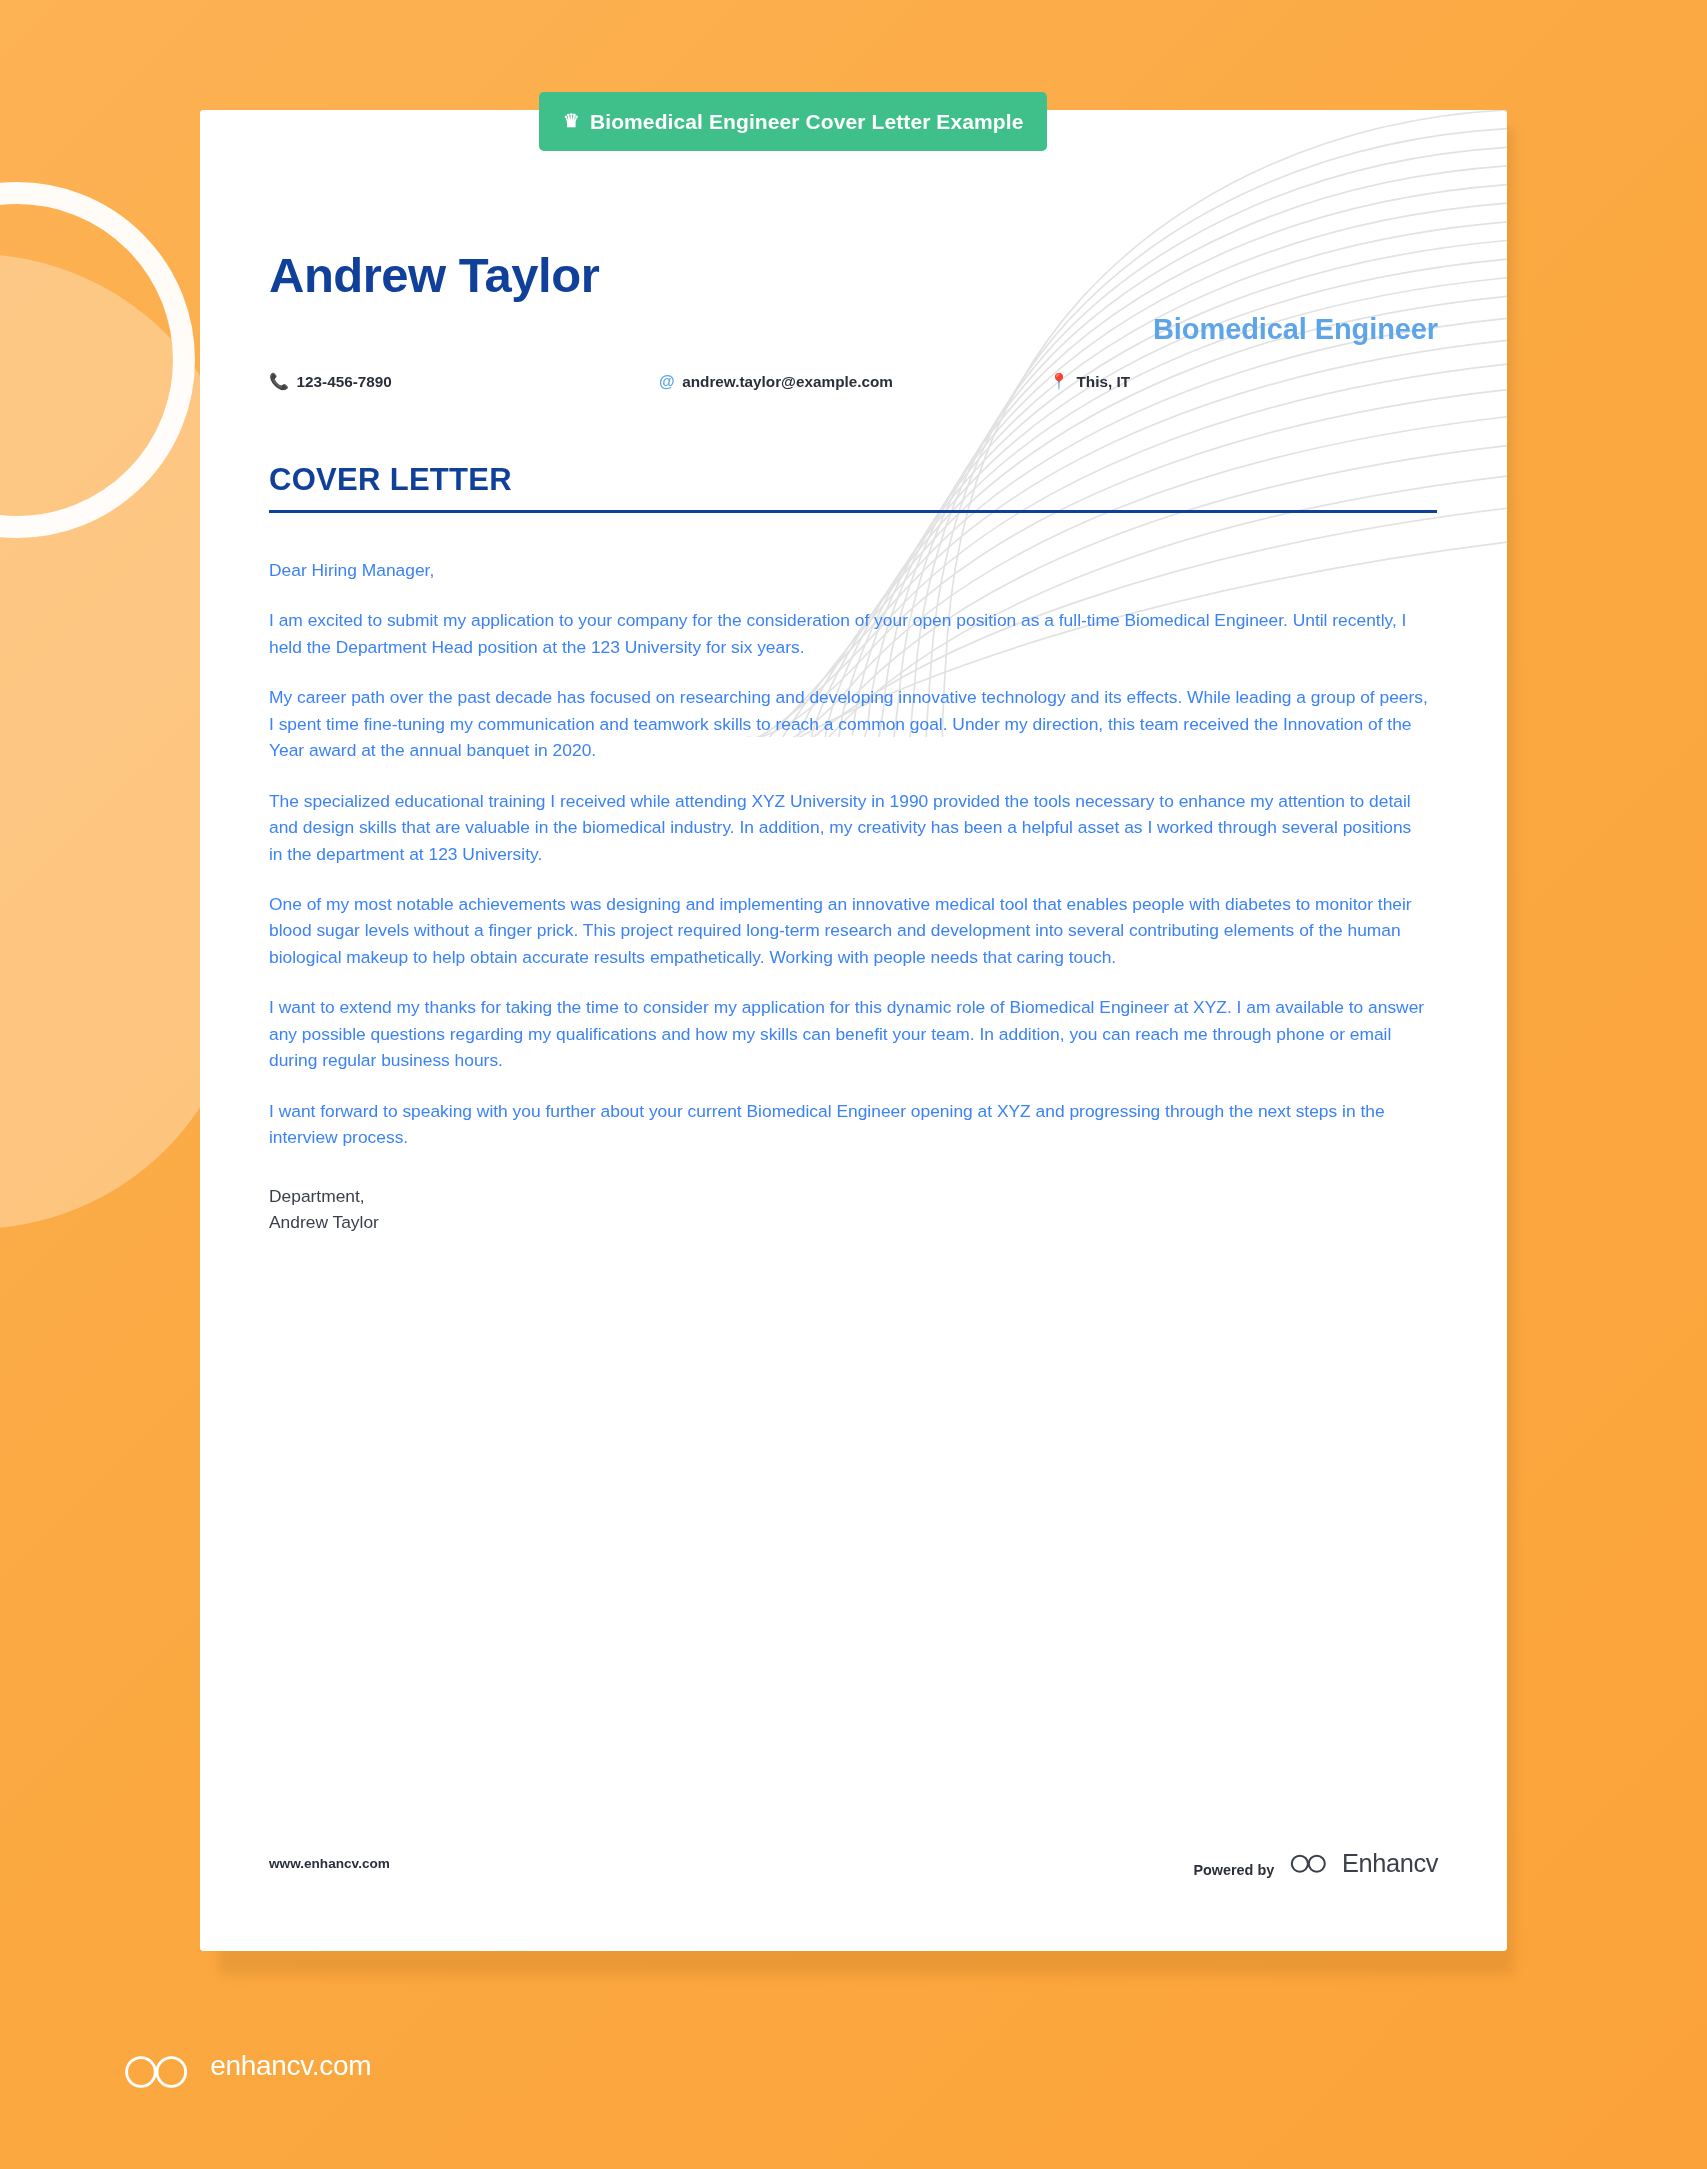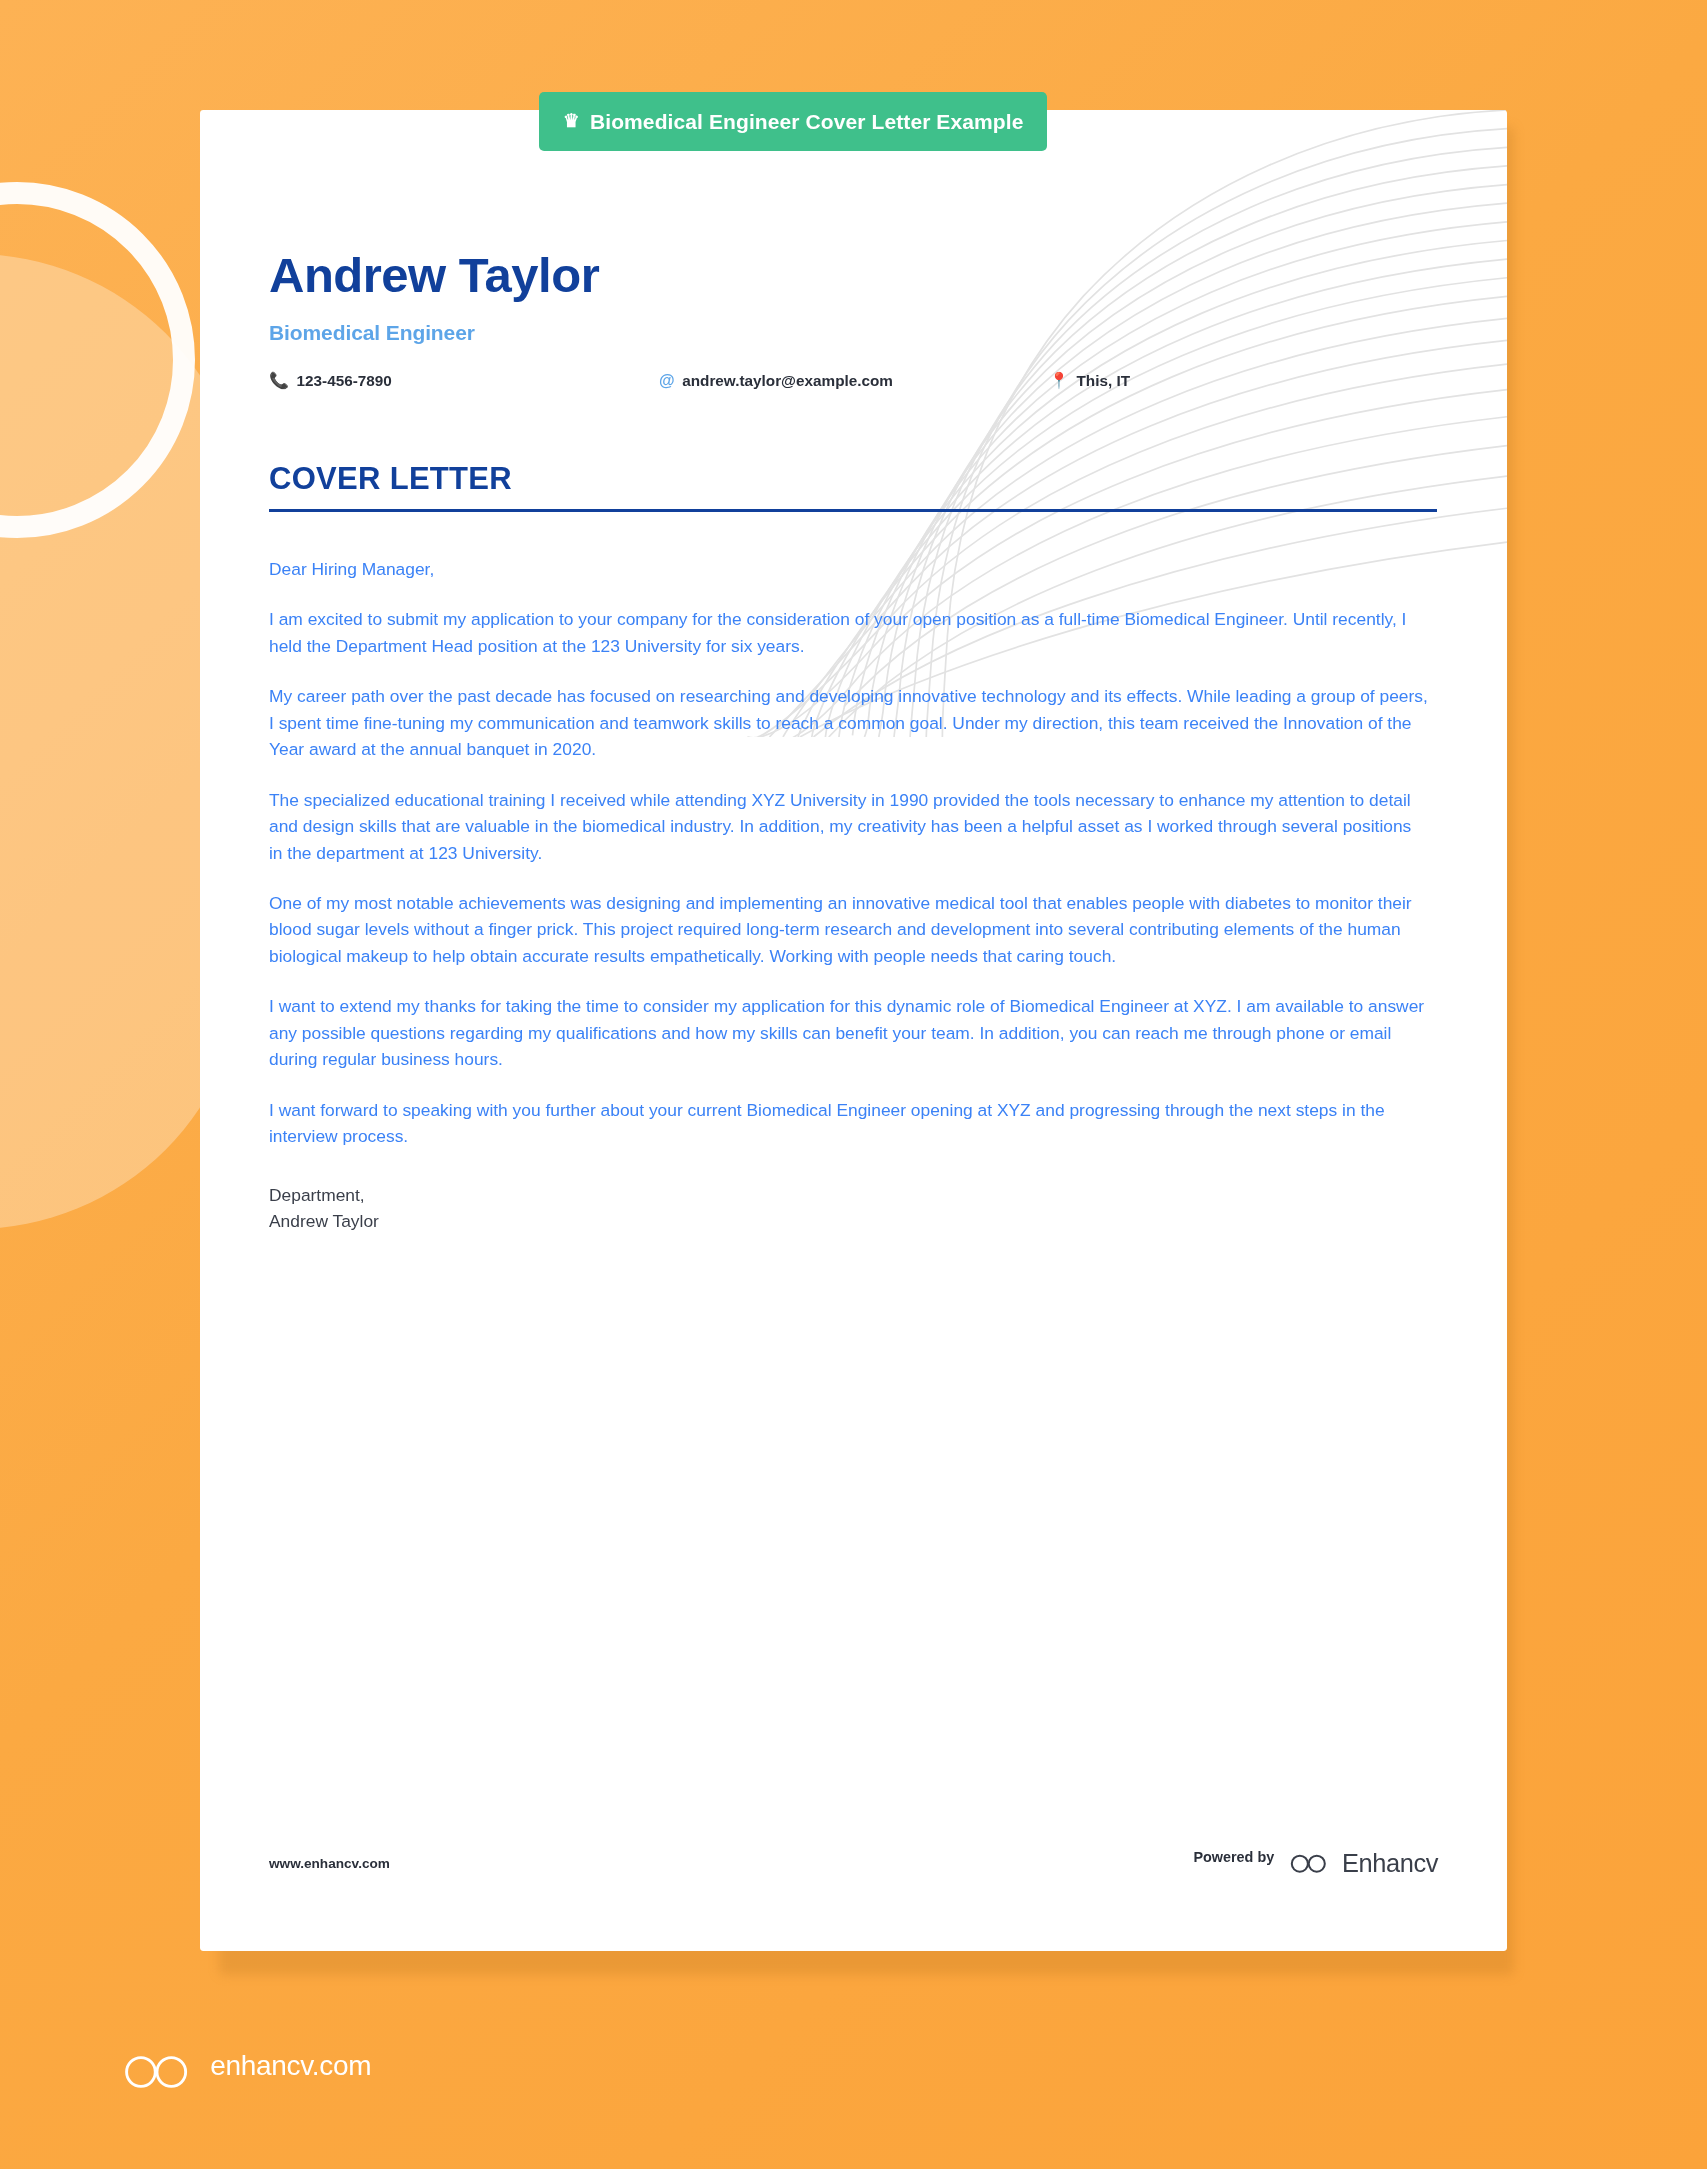--- a/index.html
+++ b/index.html
@@ -107,24 +107,25 @@
   #name {
     color: #11409b;
     font-size: 49px;
     font-weight: bold;
     letter-spacing: -0.5px;
     line-height: 1.05;
   }
 
   #job-title {
     color: #5da5e8;
-    font-size: 21px;
-    font-weight: bold;
-    margin-top: 20px;
+    font-size: 29px;
+    font-weight: bold;
+    margin-top: 12px;
     letter-spacing: -0.1px;
+    text-align: right;
   }
 
   #contact-row {
     display: flex;
     align-items: center;
     margin-top: 27px;
     font-size: 15.3px;
     color: #2a2f3a;
     font-weight: bold;
   }
@@ -185,21 +186,21 @@
     justify-content: space-between;
     z-index: 10;
   }
   #footer-site {
     font-size: 13.6px;
     color: #2a2f3a;
     font-weight: bold;
   }
   #footer-powered {
     display: flex;
-    align-items: flex-start;
+    align-items: flex-end;
     gap: 13.6px;
   }
   #powered-label {
     font-size: 14.4px;
     color: #2a2f3a;
     font-weight: bold;
   }
   #enhancv-logo-doc {
     display: flex;
     align-items: center;

